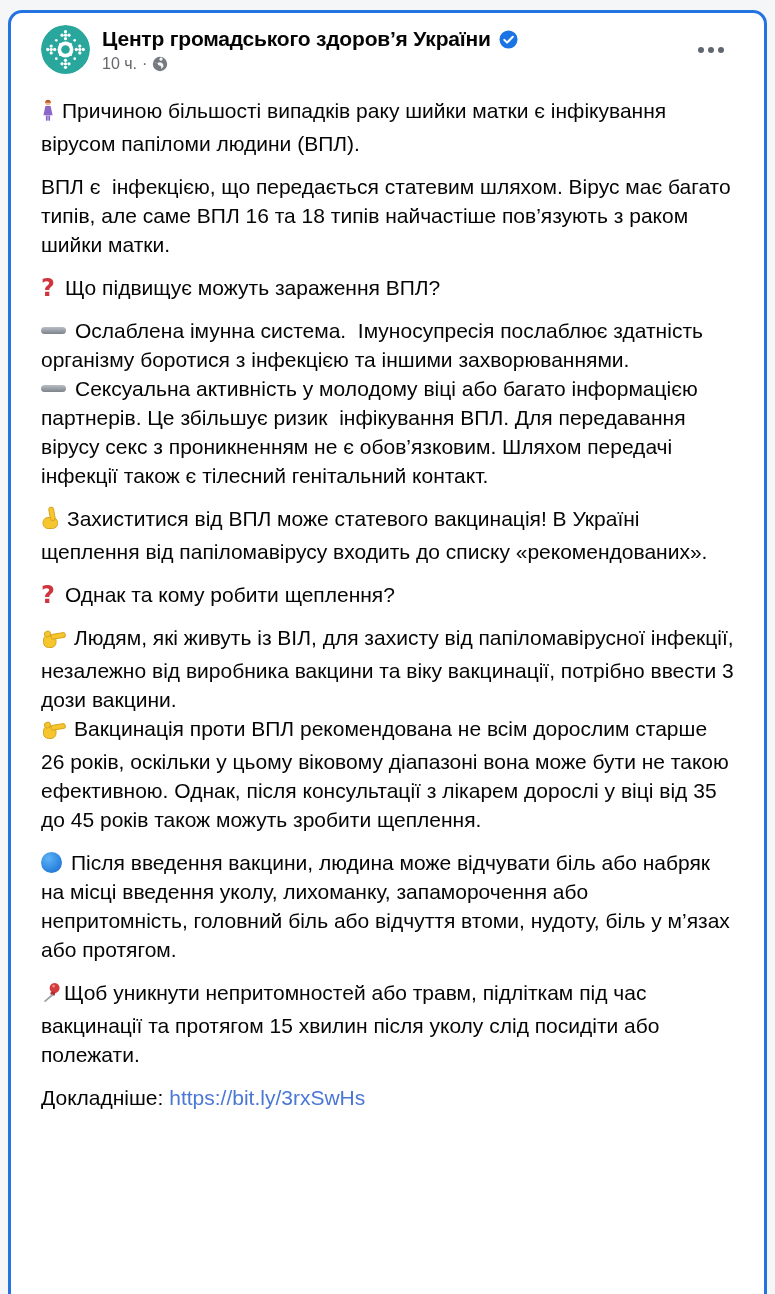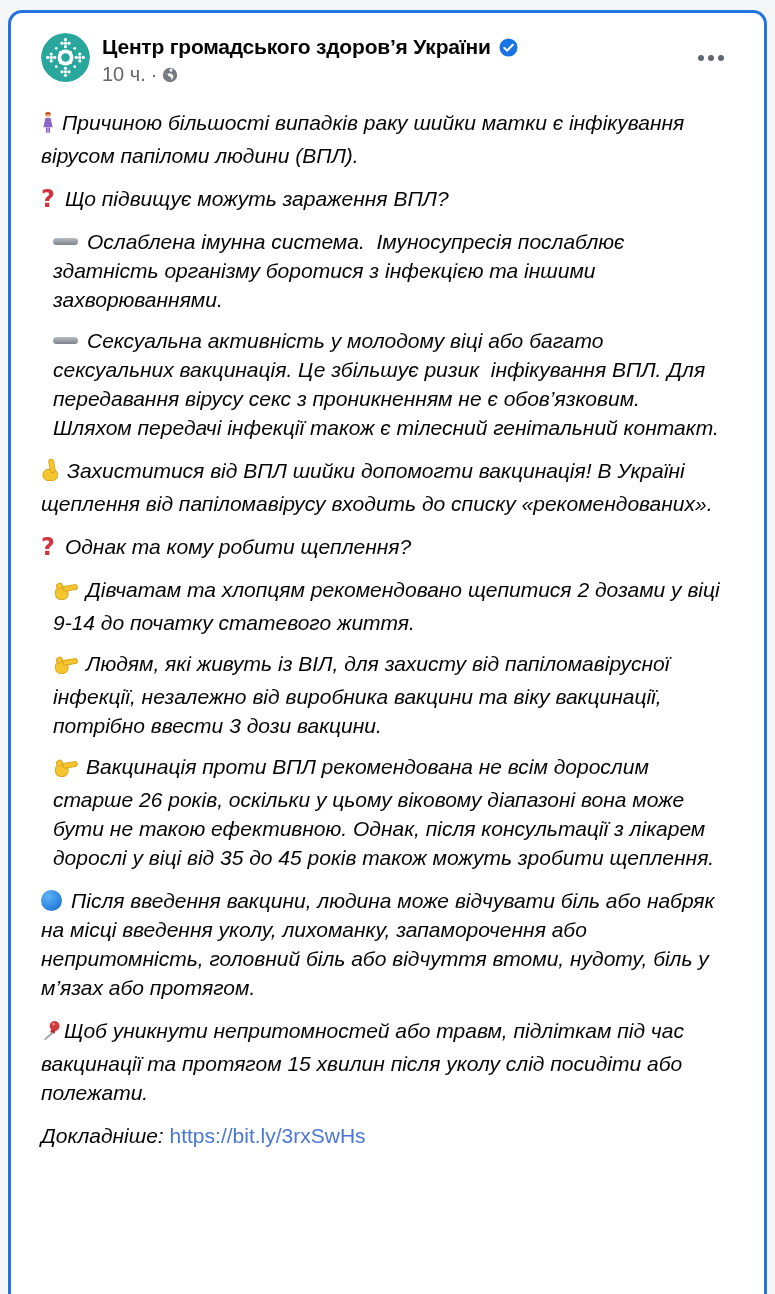--- a/index.html
+++ b/index.html
@@ -7,39 +7,39 @@
   body {
     width:775px; height:1294px; overflow:hidden; position:relative;
     background:#f5f6f8;
     font-family:"Liberation Sans","DejaVu Sans",sans-serif;
     color:#050505;
   }
   .card {
     position:absolute; left:8px; top:10px; width:759px; height:1350px;
     background:#ffffff; border:3px solid #2374e1; border-radius:14px;
   }
-  .card-inner { padding:20px 30px 0 30px; position:relative; }
+  .card-inner { padding:12px 30px 0 30px; position:relative; }
 
   
   .header { display:flex; align-items:flex-start; position:relative; }
   .avatar { width:49px; height:49px; flex:0 0 49px; border-radius:50%; cursor:pointer; }
   .hmeta { margin-left:12px; padding-top:2px; }
   .name-row { display:flex; align-items:center; gap:8px; }
   .name { font-size:21px; font-weight:bold; color:#050505; letter-spacing:-0.2px; cursor:pointer; }
   .badge { width:19px; height:19px; display:inline-block; }
   .sub-row { display:flex; align-items:center; gap:5px; margin-top:4px;
-             font-size:20px; color:#65676b; }
+             font-size:16px; color:#65676b; }
   .menu-btn { position:absolute; right:4px; top:16px; display:flex; gap:4px; padding:6px; cursor:pointer; }
   .menu-btn i { width:6px; height:6px; border-radius:50%; background:#606770; }
 
   
   .post-body { margin-top:22px; font-size:21px; line-height:29px; color:#050505; }
   .block { margin:0 0 14px 0; }
-  .bullet { margin:12px; }
-  .btext { white-space:pre-wrap;font-style:italic; }
+  .bullet { margin:0; }
+  .btext { white-space:pre-wrap; }
 
   
   .emo { display:inline-block; margin-right:7px; vertical-align:-4px; }
   .emo.tight { margin-right:2px; }
   .qmark {
     display:inline-block; margin-right:10px; color:#d0343c; font-weight:800;
     font-size:24px; line-height:20px; vertical-align:-1px;
     font-family:"DejaVu Sans","Liberation Sans",sans-serif;
   }
   .minus {
@@ -134,57 +134,51 @@
           <svg width="14" height="24" viewBox="0 0 14 24">
             <circle cx="7" cy="4.8" r="2.7" fill="#f0b98d"></circle>
             <path d="M4.1 4.1 a3 3 0 0 1 5.8 0 l.3 1 -1.4-.6 -1.8.5 -1.8-.5 -1.4.6 z" fill="#bf5b2b"></path>
             <path d="M4.4 8 h5.2 l2 9.3 h-9.2 z" fill="#8a66c9"></path>
             <rect x="4.9" y="17.2" width="1.8" height="5.6" rx="0.9" fill="#8a66c9"></rect>
             <rect x="7.3" y="17.2" width="1.8" height="5.6" rx="0.9" fill="#8a66c9"></rect>
           </svg>
         </span><span class="btext">Причиною більшості випадків раку шийки матки є інфікування вірусом папіломи людини (ВПЛ).</span>
       </p>
 
+      <p class="block">
+        <span class="btext">ВПЛ є  інфекцією, що передається статевим шляхом. Вірус має багато типів, але саме ВПЛ 16 та 18 типів найчастіше пов’язують з раком шийки матки.</span>
+      </p>
 
       <p class="block">
         <span class="qmark">?</span><span class="btext">Що підвищує можуть зараження ВПЛ?</span>
       </p>
 
       <div class="block">
         <div class="bullet">
           <span class="minus"></span><span class="btext">Ослаблена імунна система.  Імуносупресія послаблює здатність організму боротися з інфекцією та іншими захворюваннями.</span>
         </div>
         <div class="bullet">
-          <span class="minus"></span><span class="btext">Сексуальна активність у молодому віці або багато сексуальних вакцинація. Це збільшує ризик  інфікування ВПЛ. Для передавання вірусу секс з проникненням не є обов’язковим. Шляхом передачі інфекції також є тілесний генітальний контакт.</span>
+          <span class="minus"></span><span class="btext">Сексуальна активність у молодому віці або багато інформацією партнерів. Це збільшує ризик  інфікування ВПЛ. Для передавання вірусу секс з проникненням не є обов’язковим. Шляхом передачі інфекції також є тілесний генітальний контакт.</span>
         </div>
       </div>
 
       <p class="block">
         <span class="emo">
           <svg width="19" height="24" viewBox="0 0 19 24">
             <rect x="2" y="11.5" width="14.5" height="11" rx="5" fill="#f6c62f" stroke="#d9a41e" stroke-width="1"></rect>
             <rect x="8.6" y="1.2" width="4.8" height="13.5" rx="2.4" fill="#f6c62f" stroke="#d9a41e" stroke-width="1" transform="rotate(-10 11 8)"></rect>
           </svg>
-        </span><span class="btext">Захиститися від ВПЛ шийки допомогти вакцинація! В Україні щеплення від папіломавірусу входить до списку «рекомендованих».</span>
+        </span><span class="btext">Захиститися від ВПЛ може статевого вакцинація! В Україні щеплення від папіломавірусу входить до списку «рекомендованих».</span>
       </p>
 
       <p class="block">
         <span class="qmark">?</span><span class="btext">Однак та кому робити щеплення?</span>
       </p>
 
       <div class="block">
-        <div class="bullet">
-          <span class="emo">
-            <svg width="26" height="21" viewBox="0 0 26 21">
-              <rect x="2.5" y="7" width="12.5" height="12.5" rx="5" fill="#f6c62f" stroke="#d9a41e" stroke-width="1"></rect>
-              <rect x="10" y="6.2" width="14.5" height="5" rx="2.5" fill="#f6c62f" stroke="#d9a41e" stroke-width="1" transform="rotate(-9 12 9)"></rect>
-              <rect x="3.4" y="3.6" width="6" height="5.4" rx="2.6" fill="#f6c62f" stroke="#d9a41e" stroke-width="1" transform="rotate(-28 6 6)"></rect>
-            </svg>
-          </span><span class="btext">Дівчатам та хлопцям рекомендовано щепитися 2 дозами у віці 9-14 до початку статевого життя.</span>
-        </div>
         <div class="bullet">
           <span class="emo">
             <svg width="26" height="21" viewBox="0 0 26 21">
               <rect x="2.5" y="7" width="12.5" height="12.5" rx="5" fill="#f6c62f" stroke="#d9a41e" stroke-width="1"></rect>
               <rect x="10" y="6.2" width="14.5" height="5" rx="2.5" fill="#f6c62f" stroke="#d9a41e" stroke-width="1" transform="rotate(-9 12 9)"></rect>
               <rect x="3.4" y="3.6" width="6" height="5.4" rx="2.6" fill="#f6c62f" stroke="#d9a41e" stroke-width="1" transform="rotate(-28 6 6)"></rect>
             </svg>
           </span><span class="btext">Людям, які живуть із ВІЛ, для захисту від папіломавірусної інфекції, незалежно від виробника вакцини та віку вакцинації, потрібно ввести 3 дози вакцини.</span>
         </div>
         <div class="bullet">

